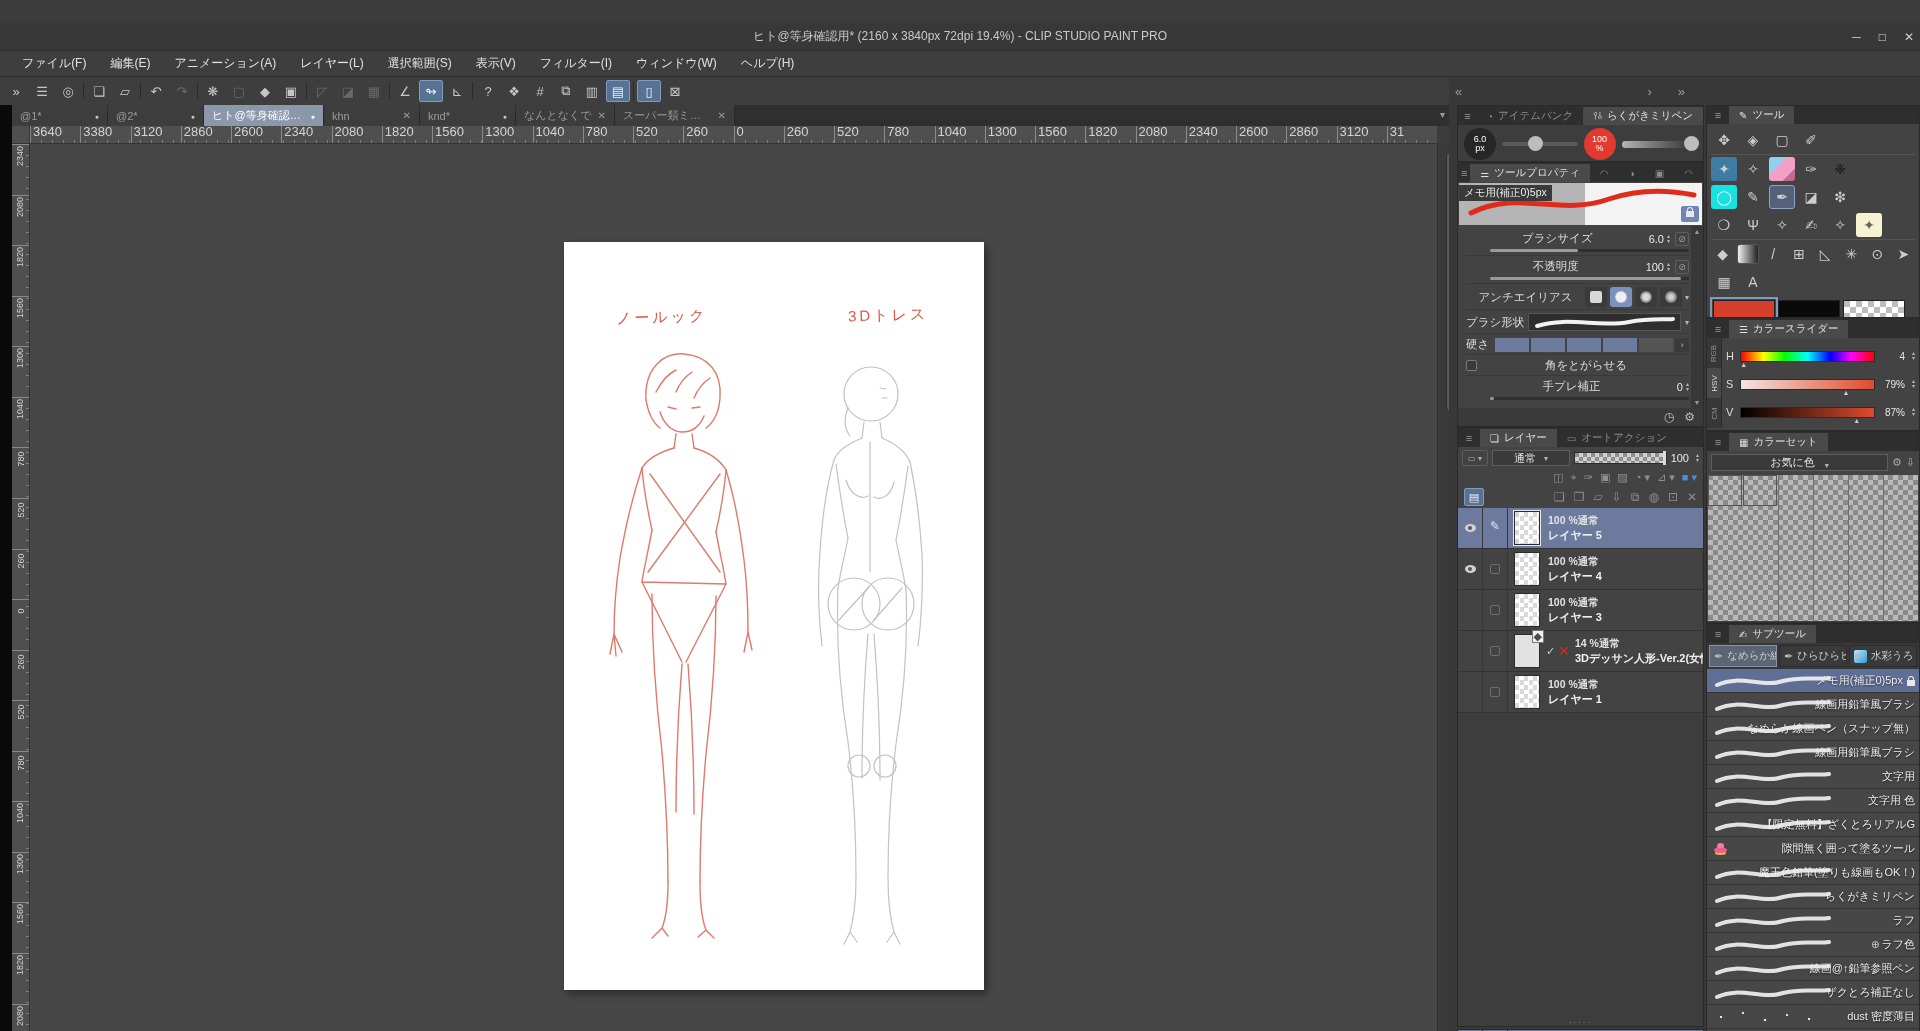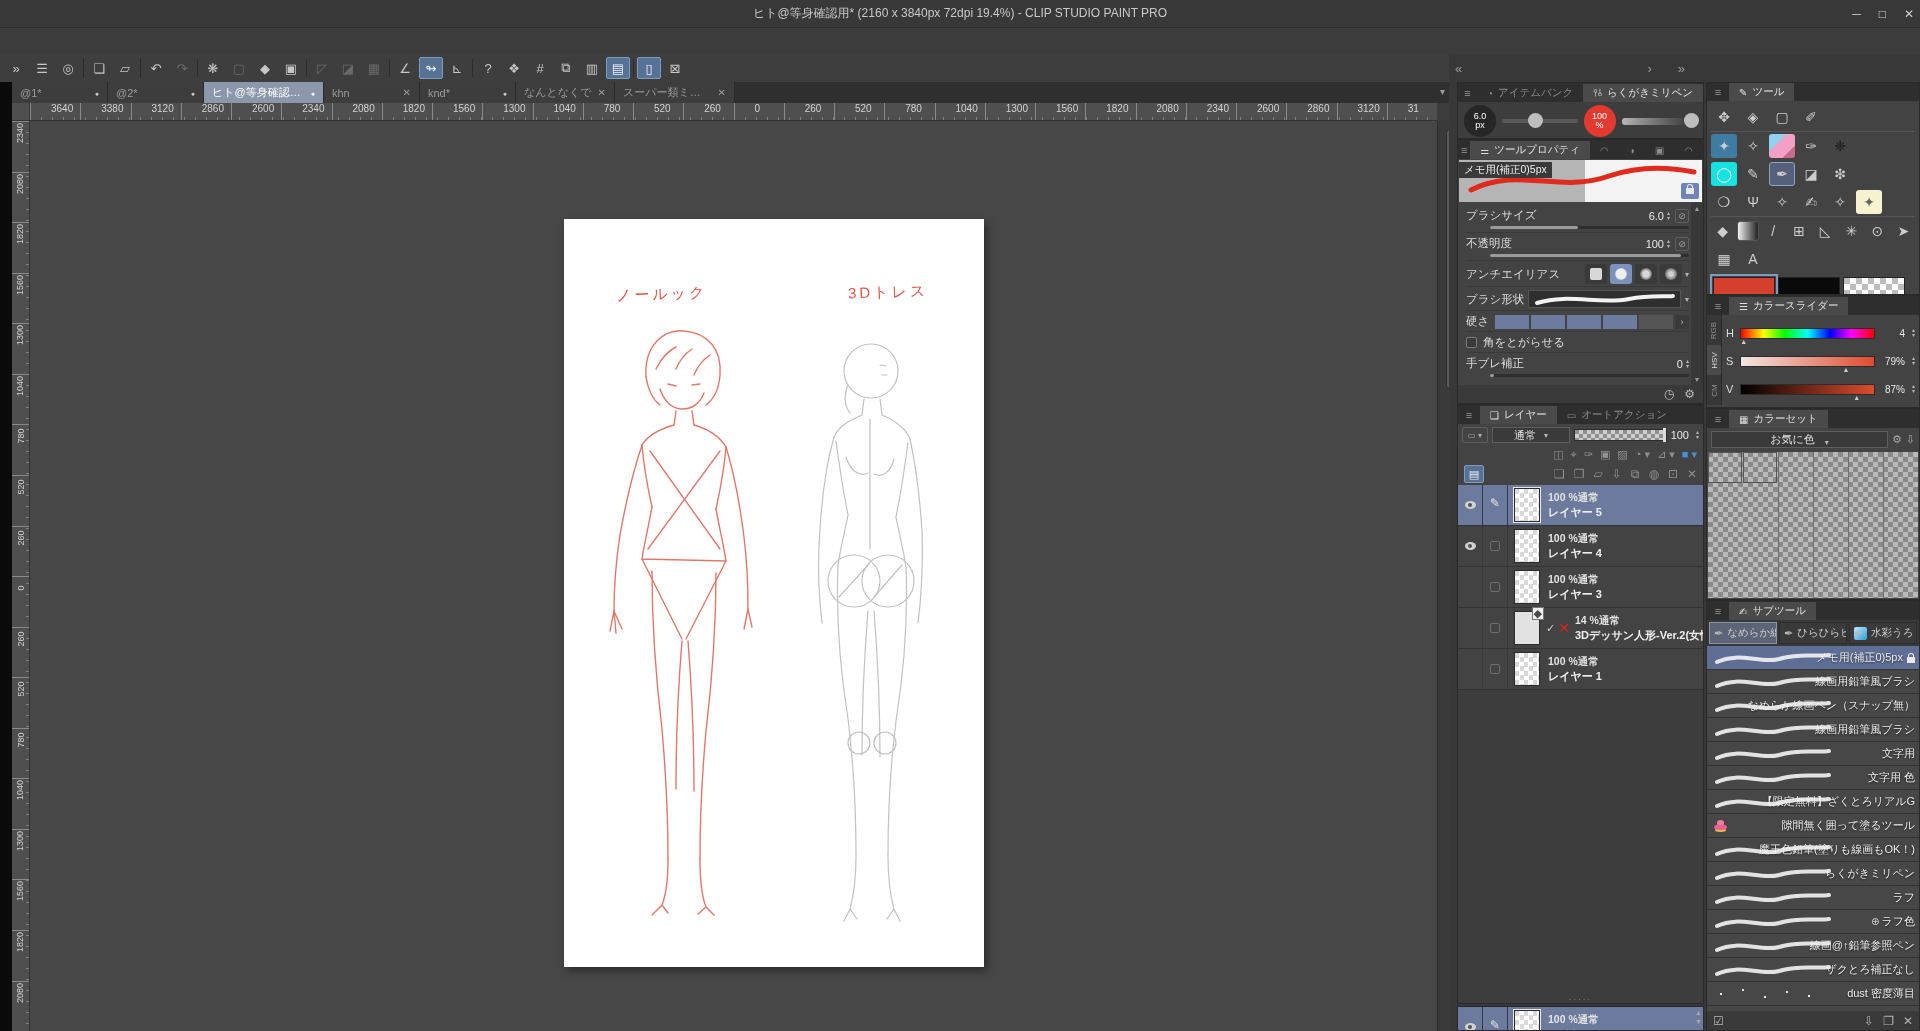--- a/index.html
+++ b/index.html
@@ -1,18 +1,18 @@
 <!DOCTYPE html>
 <html><head>
 <meta charset="utf-8">
 <style>
   html,body{margin:0;padding:0;background:#222;overflow:hidden;}
   *{box-sizing:border-box;font-family:"Liberation Sans","DejaVu Sans",sans-serif;}
   #app{position:relative;width:1920px;height:1031px;background:#3c3c3c;overflow:hidden;color:#ddd;}
-  .abs{position:absolute;}
+  .abs{position:absolute;margin-top:23px;}
 
   
   .titlebar{left:0;top:0;width:1920px;height:28px;background:#383838;display:flex;align-items:center;justify-content:center;border-bottom:1px solid #2e2e2e;}
   .titlebar .title{font-size:12px;color:#c9c9c9;}
   .wincontrols{position:absolute;right:6px;top:0;height:28px;display:flex;align-items:center;gap:18px;font-size:12px;color:#cfcfcf;}
   .wincontrols span{cursor:default;}
 
   
   .menubar{left:0;top:28px;width:1920px;height:26px;background:#3e3e3e;display:flex;align-items:center;padding-left:10px;border-bottom:1px solid #2f2f2f;}
   .mitem{padding:4px 12px;font-size:12px;color:#e2e2e2;}
@@ -40,21 +40,21 @@
   .dtab .dmk{margin-left:6px;font-size:10px;}
   .dtab.marker-dot .dmk::after{content:"●";font-size:7px;color:#c9c9c9;}
   .dtab.selected.marker-dot .dmk::after{color:#fff;}
   .dtab.marker-x .dmk::after{content:"✕";color:#9a9a9a;}
   .tab-chev{position:absolute;right:14px;bottom:4px;font-size:10px;color:#9a9a9a;}
 
   
   .corner{left:12px;top:103px;width:18px;height:18px;background:#4f4f4f;border-right:1px solid #333;border-bottom:1px solid #333;}
   .ruler-top{left:30px;top:103px;width:1407px;height:18px;background:#4f4f4f;border-bottom:1px solid #333;display:flex;overflow:hidden;
     background-image:repeating-linear-gradient(90deg,#7e7e7e 0 1px,transparent 1px 11px);background-size:100% 4px;background-position:0 14px;background-repeat:no-repeat, repeat;}
-  .ruler-top .rlab{flex:1;font-size:10px;color:#d2d2d2;border-left:1px solid #8a8a8a;padding-left:20px;line-height:12px;white-space:nowrap;overflow:hidden;}
+  .ruler-top .rlab{flex:1;font-size:13px;color:#d2d2d2;border-left:1px solid #8a8a8a;padding-left:2px;line-height:12px;white-space:nowrap;overflow:hidden;}
   .leftblack{left:0;top:82px;width:12px;height:949px;background:#0a0a0a;}
   .ruler-left{left:12px;top:121px;width:18px;height:910px;background:#4f4f4f;border-right:1px solid #333;display:flex;flex-direction:column;overflow:hidden;
     background-image:repeating-linear-gradient(180deg,#7e7e7e 0 1px,transparent 1px 11px);background-size:4px 100%;background-position:14px 0;background-repeat:no-repeat;}
   .ruler-left .rlab{flex:1;font-size:9px;color:#d2d2d2;border-top:1px solid #8a8a8a;display:flex;align-items:flex-start;justify-content:center;}
   .ruler-left .rlab span{transform:rotate(-90deg) translateX(-6px);transform-origin:center;display:block;white-space:nowrap;}
 
   
   .canvas-area{left:30px;top:121px;width:1407px;height:910px;background:#474747;overflow:hidden;}
   .vscroll{left:1437px;top:121px;width:12px;height:910px;background:#3a3a3a;border-left:1px solid #2d2d2d;}
   .vscroll .thumb{position:absolute;left:2px;top:8px;width:8px;height:260px;background:#5b5b5b;border-radius:4px;}
@@ -86,21 +86,21 @@
 
   
   #p-toolprop{left:1457px;top:139px;width:247px;height:265px;display:flex;flex-direction:column;}
   .tp-preview{position:relative;height:42px;background:linear-gradient(90deg,#b5b5b5 0 52%,#f3f3f3 52%);margin:1px;}
   .tp-chip{position:absolute;left:0;top:2px;background:#3a3a3a;color:#eee;font-size:10.5px;padding:1px 5px;}
   .tp-lock{position:absolute;right:3px;bottom:3px;width:18px;height:16px;background:#6f86b5;border-radius:2px;display:flex;align-items:center;justify-content:center;}
   .lockico{position:relative;width:8px;height:6px;background:#e8e8e8;display:inline-block;}
   .lockico::before{content:"";position:absolute;top:-4px;left:1px;width:4px;height:4px;border:1.5px solid #e8e8e8;border-bottom:none;border-radius:3px 3px 0 0;}
   .tp-rows{flex:1;padding:2px 14px 0 8px;position:relative;}
   .tp-row{border-bottom:1px solid #393939;padding:3px 0 2px;}
-  .tp-line{display:flex;align-items:center;font-size:11.5px;color:#dcdcdc;}
+  .tp-line{display:flex;align-items:center;font-size:11.5px;color:#dcdcdc;text-align:center;}
   .tp-line .lbl{flex:1;}
   .tp-line .val{font-size:11px;color:#e8e8e8;}
   .srcbtn{width:14px;height:14px;border:1px solid #5e5e5e;border-radius:2px;margin-left:5px;display:flex;align-items:center;justify-content:center;font-size:9px;color:#9f9f9f;}
   .mini-track{height:3px;background:#2f2f2f;margin:3px 0 1px 24px;position:relative;border-radius:2px;}
   .mini-track .fill{position:absolute;left:0;top:0;bottom:0;background:#9a9a9a;border-radius:2px;}
   .aa-set{display:flex;gap:3px;align-items:center;}
   .aabtn{width:22px;height:20px;border-radius:3px;background:#3a3a3a;display:flex;align-items:center;justify-content:center;}
   .aabtn.selected{background:#7d91bd;}
   .aadot{width:12px;height:12px;border-radius:50%;}
   .aa1 .aadot{background:#d8d8d8;border-radius:2px;}
@@ -242,20 +242,31 @@
 
   <div class="abs titlebar">
     <span class="title">ヒト@等身確認用* (2160 x 3840px 72dpi 19.4%)  - CLIP STUDIO PAINT PRO</span>
     <span class="wincontrols">
       <span>─</span>
       <span>□</span>
       <span>✕</span>
     </span>
   </div>
 
+  <div class="abs menubar">
+      <span class="mitem">ファイル(F)</span>
+      <span class="mitem">編集(E)</span>
+      <span class="mitem">アニメーション(A)</span>
+      <span class="mitem">レイヤー(L)</span>
+      <span class="mitem">選択範囲(S)</span>
+      <span class="mitem">表示(V)</span>
+      <span class="mitem">フィルター(I)</span>
+      <span class="mitem">ウィンドウ(W)</span>
+      <span class="mitem">ヘルプ(H)</span>
+    </div>
 
   <div class="abs toolbar">
       <span class="tbi">
         <span class="g">»</span>
       </span>
       <span class="tbi">
         <span class="g">☰</span>
       </span>
       <span class="tbi">
         <span class="g">◎</span>

